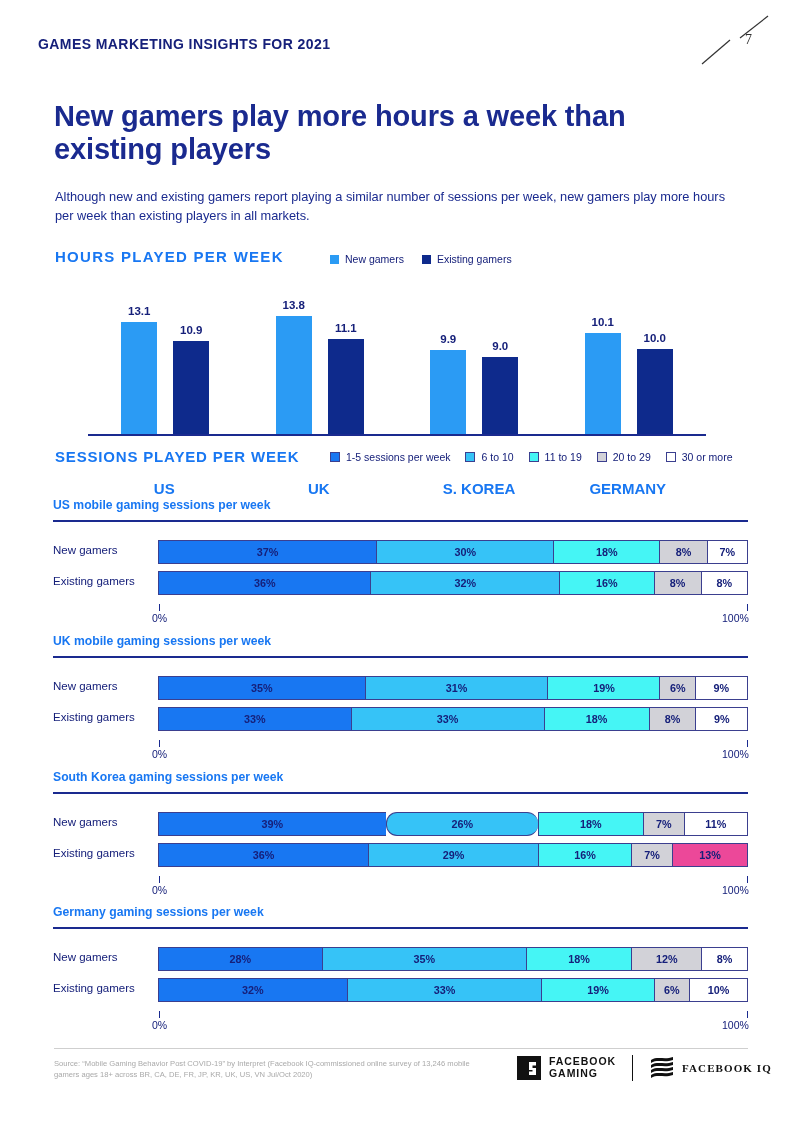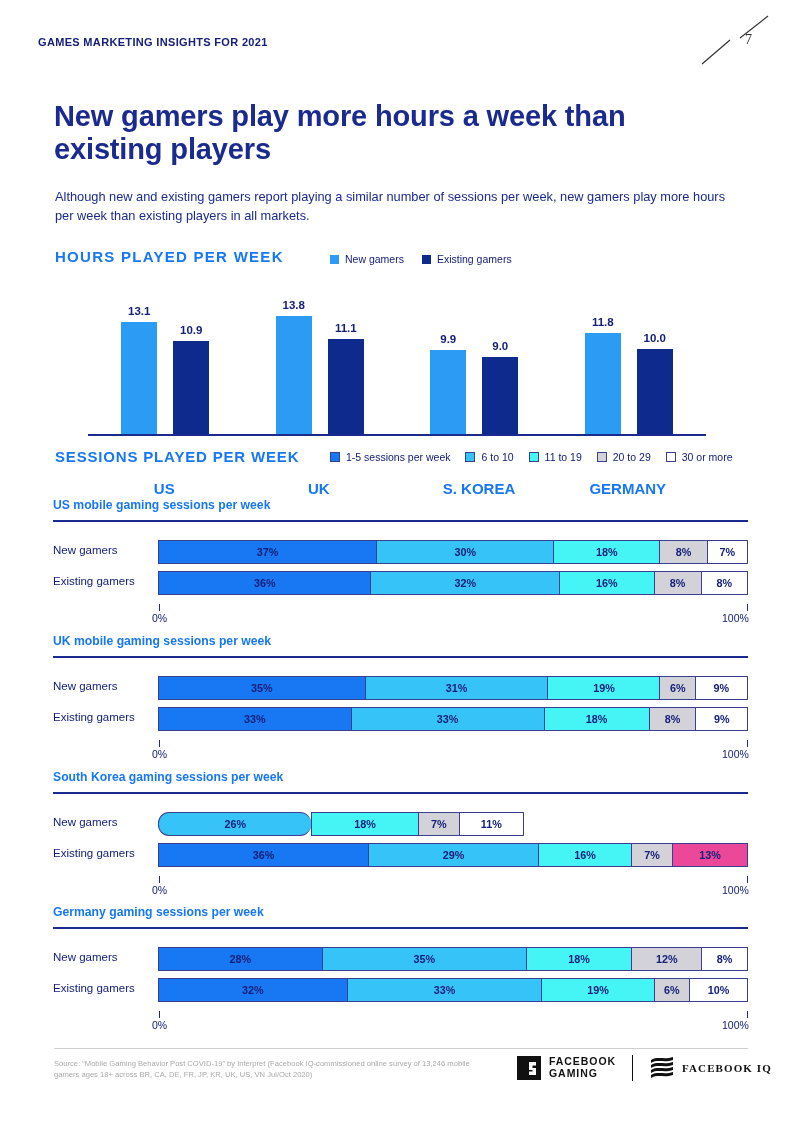--- a/index.html
+++ b/index.html
@@ -15,21 +15,21 @@
     width: 800px;
     height: 1131px;
     background: #ffffff;
     overflow: hidden;
   }
 
   
   .hdr-kicker {
     position: absolute;
     left: 38px; top: 36px;
-    font-size: 11px;
+    font-size: 14px;
     font-weight: bold;
     letter-spacing: 0.03em;
     color: #16207a;
     white-space: nowrap;
   }
   .page-corner {
     position: absolute;
     right: 30px; top: 14px;
     width: 70px; height: 52px;
   }
@@ -254,21 +254,21 @@
           <div class="bar" style="height: 84px; background: rgb(43, 155, 244);">
             <span class="val">9.9</span>
           </div>
           <div class="bar" style="height: 77px; background: rgb(14, 42, 140);">
             <span class="val">9.0</span>
           </div>
         </div>
         <div class="cat-lbl" style="left: 391px;">S. KOREA</div>
         <div class="grp" style="left: 496.75px;">
           <div class="bar" style="height: 101px; background: rgb(43, 155, 244);">
-            <span class="val">11.8</span>
+            <span class="val">10.1</span>
           </div>
           <div class="bar" style="height: 85px; background: rgb(14, 42, 140);">
             <span class="val">10.0</span>
           </div>
         </div>
         <div class="cat-lbl" style="left: 539.75px;">GERMANY</div>
       </div>
   </div>
 
   <div class="sessions-hdr">
@@ -357,20 +357,21 @@
           <div class="tick" style="left: 747px;"></div>
           <div class="tick-lbl" style="left: 722px;">100%</div>
         </div>
       </div>
       <div class="block" style="top: 770px; height: 110px;">
         <div class="blk-title">South Korea gaming sessions per week</div>
         <div class="blk-rule"></div>
         <div class="row" style="top: 42px;">
           <div class="row-lbl">New gamers</div>
           <div class="stack">
+            <div class="seg" style="width: 230.1px; background: rgb(24, 119, 242);">39%</div>
             <div class="seg" style="width: 153.4px; background: rgb(54, 195, 247); border-radius: 11px;">26%</div>
             <div class="seg" style="width: 106.2px; background: rgb(69, 245, 245);">18%</div>
             <div class="seg" style="width: 41.3px; background: rgb(210, 210, 216);">7%</div>
             <div class="seg" style="width: 64.9px; background: rgb(255, 255, 255);">11%</div>
           </div>
         </div>
         <div class="row" style="top: 73px;">
           <div class="row-lbl">Existing gamers</div>
           <div class="stack">
             <div class="seg" style="width: 212.4px; background: rgb(24, 119, 242);">36%</div>

